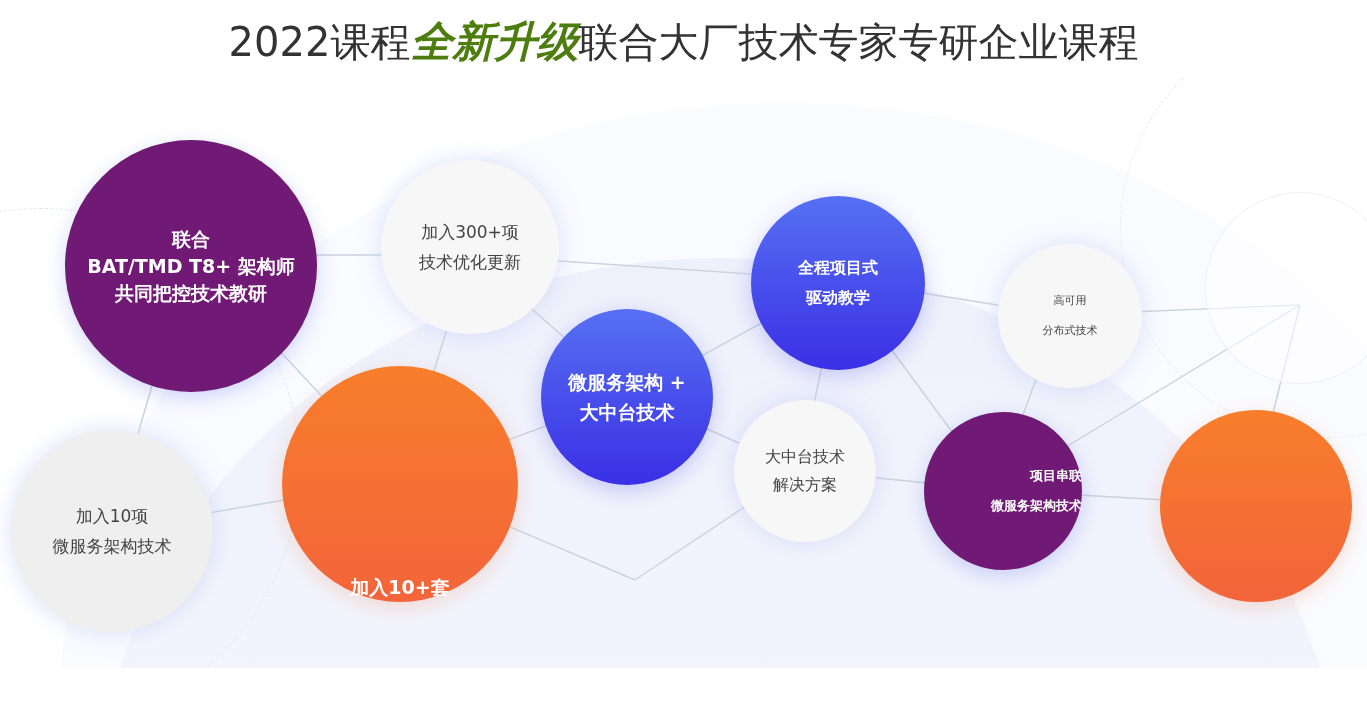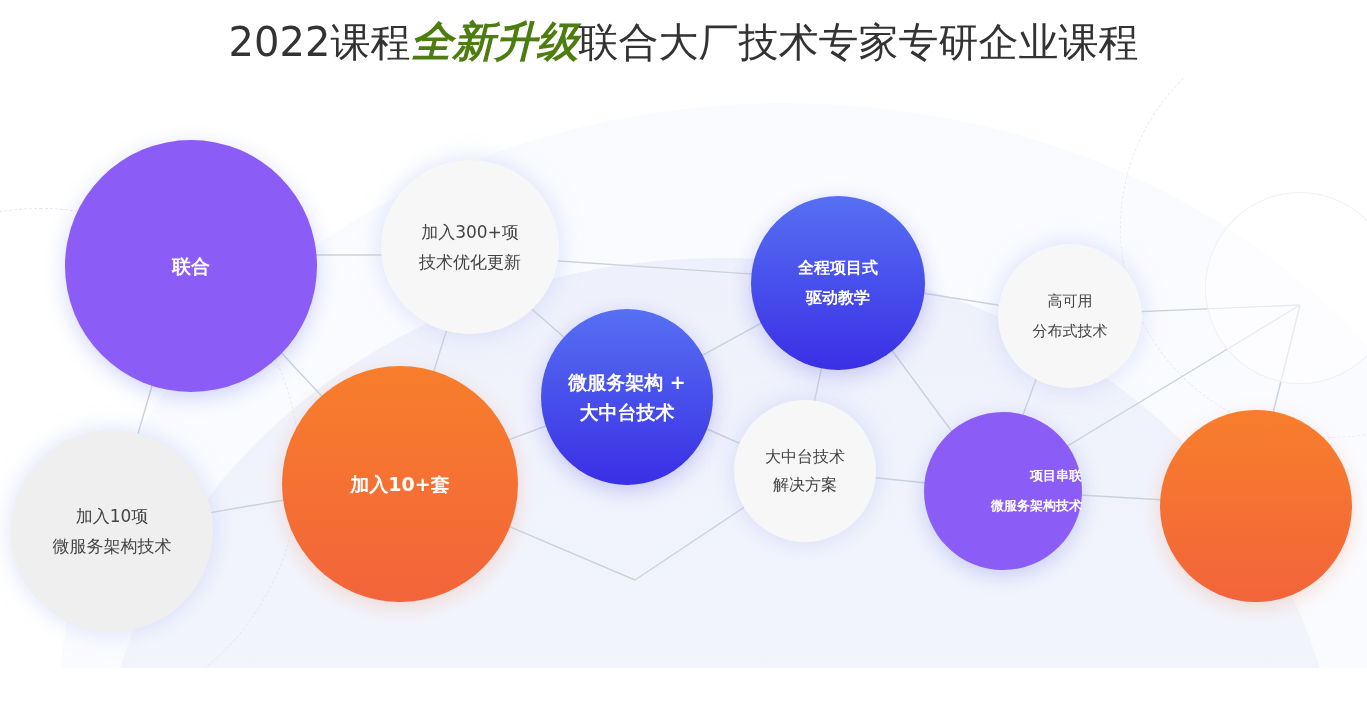--- a/index.html
+++ b/index.html
@@ -40,21 +40,21 @@
 
   svg.lines { position: absolute; left: 0; top: 0; width: 1367px; height: 708px; }
 
   .node {
     position: absolute; border-radius: 50%; display: flex; align-items: center; justify-content: center;
     flex-direction: column; text-align: center;
   }
   .node .line { display: block; white-space: nowrap; }
 
   .blue {
-    background: #8b5cf6; color: #ffffff; font-weight: bold;
+    background: #701a75; color: #ffffff; font-weight: bold;
     box-shadow: 0 6px 20px rgba(80,100,230,0.25);
   }
   .blue-grad {
     background: linear-gradient(180deg, #5670f2 0%, #3a2fe5 100%); color: #ffffff; font-weight: bold;
     box-shadow: 0 6px 20px rgba(70,70,230,0.25);
   }
   .orange {
     background: linear-gradient(180deg, #f87e2b 0%, #f2643a 100%); color: #ffffff; font-weight: bold;
     box-shadow: 0 6px 20px rgba(240,110,50,0.2);
   }
@@ -108,53 +108,55 @@
     <line x1="995" y1="490" x2="1300" y2="305"></line>
     <line x1="995" y1="490" x2="1250" y2="505"></line>
     <line x1="1300" y1="305" x2="1250" y2="505"></line>
   </g>
 </svg>
 
 <div class="bottom-white"></div>
 
 <div class="node blue" style="left:65px; top:140px; width:252px; height:252px; font-size:19px; line-height:27px;">
   <span class="line">联合</span>
+  <span class="line">BAT/TMD T8+ 架构师</span>
+  <span class="line">共同把控技术教研</span>
 </div>
 
 <div class="node white" style="left:381px; top:160px; width:178px; height:174px; font-size:17px; line-height:30px;align-items:center;">
   <span class="line">加入300+项</span>
   <span class="line">技术优化更新</span>
 </div>
 
 <div class="node blue-grad" style="left:541px; top:309px; width:172px; height:176px; font-size:19px; line-height:30px;">
   <span class="line">微服务架构 +</span>
   <span class="line">大中台技术</span>
 </div>
 
 <div class="node blue-grad" style="left:751px; top:196px; width:174px; height:174px; font-size:16px; line-height:30px;">
   <span class="line">全程项目式</span>
   <span class="line">驱动教学</span>
 </div>
 
-<div class="node white" style="left:998px; top:244px; width:144px; height:144px; font-size:15px; line-height:30px;">
+<div class="node white" style="left:998px; top:244px; width:144px; height:144px; font-size:11px; line-height:30px;">
   <span class="line">高可用</span>
   <span class="line">分布式技术</span>
 </div>
 
 <div class="node ghost" style="left:1205px; top:192px; width:190px; height:192px; font-size:19px; line-height:30px;">
   <span class="line"></span>
   <span class="line"></span>
 </div>
 
 <div class="node grey" style="left:11px; top:430px; width:202px; height:202px; font-size:17px; line-height:30px;">
   <span class="line">加入10项</span>
   <span class="line">微服务架构技术</span>
 </div>
 
-<div class="node orange" style="left:282px; top:366px; width:236px; height:236px; font-size:19px; line-height:30px;">
+<div class="node orange" style="left:282px; top:366px; width:236px; height:236px; font-size:19px; line-height:30px;justify-content:flex-end;">
   <span class="line">加入10+套</span>
 </div>
 
 <div class="node white" style="left:734px; top:400px; width:142px; height:142px; font-size:16px; line-height:28px;">
   <span class="line">大中台技术</span>
   <span class="line">解决方案</span>
 </div>
 
 <div class="node blue" style="left:924px; top:412px; width:158px; height:158px; font-size:13px; line-height:30px;align-items:flex-end;">
   <span class="line">项目串联</span>

